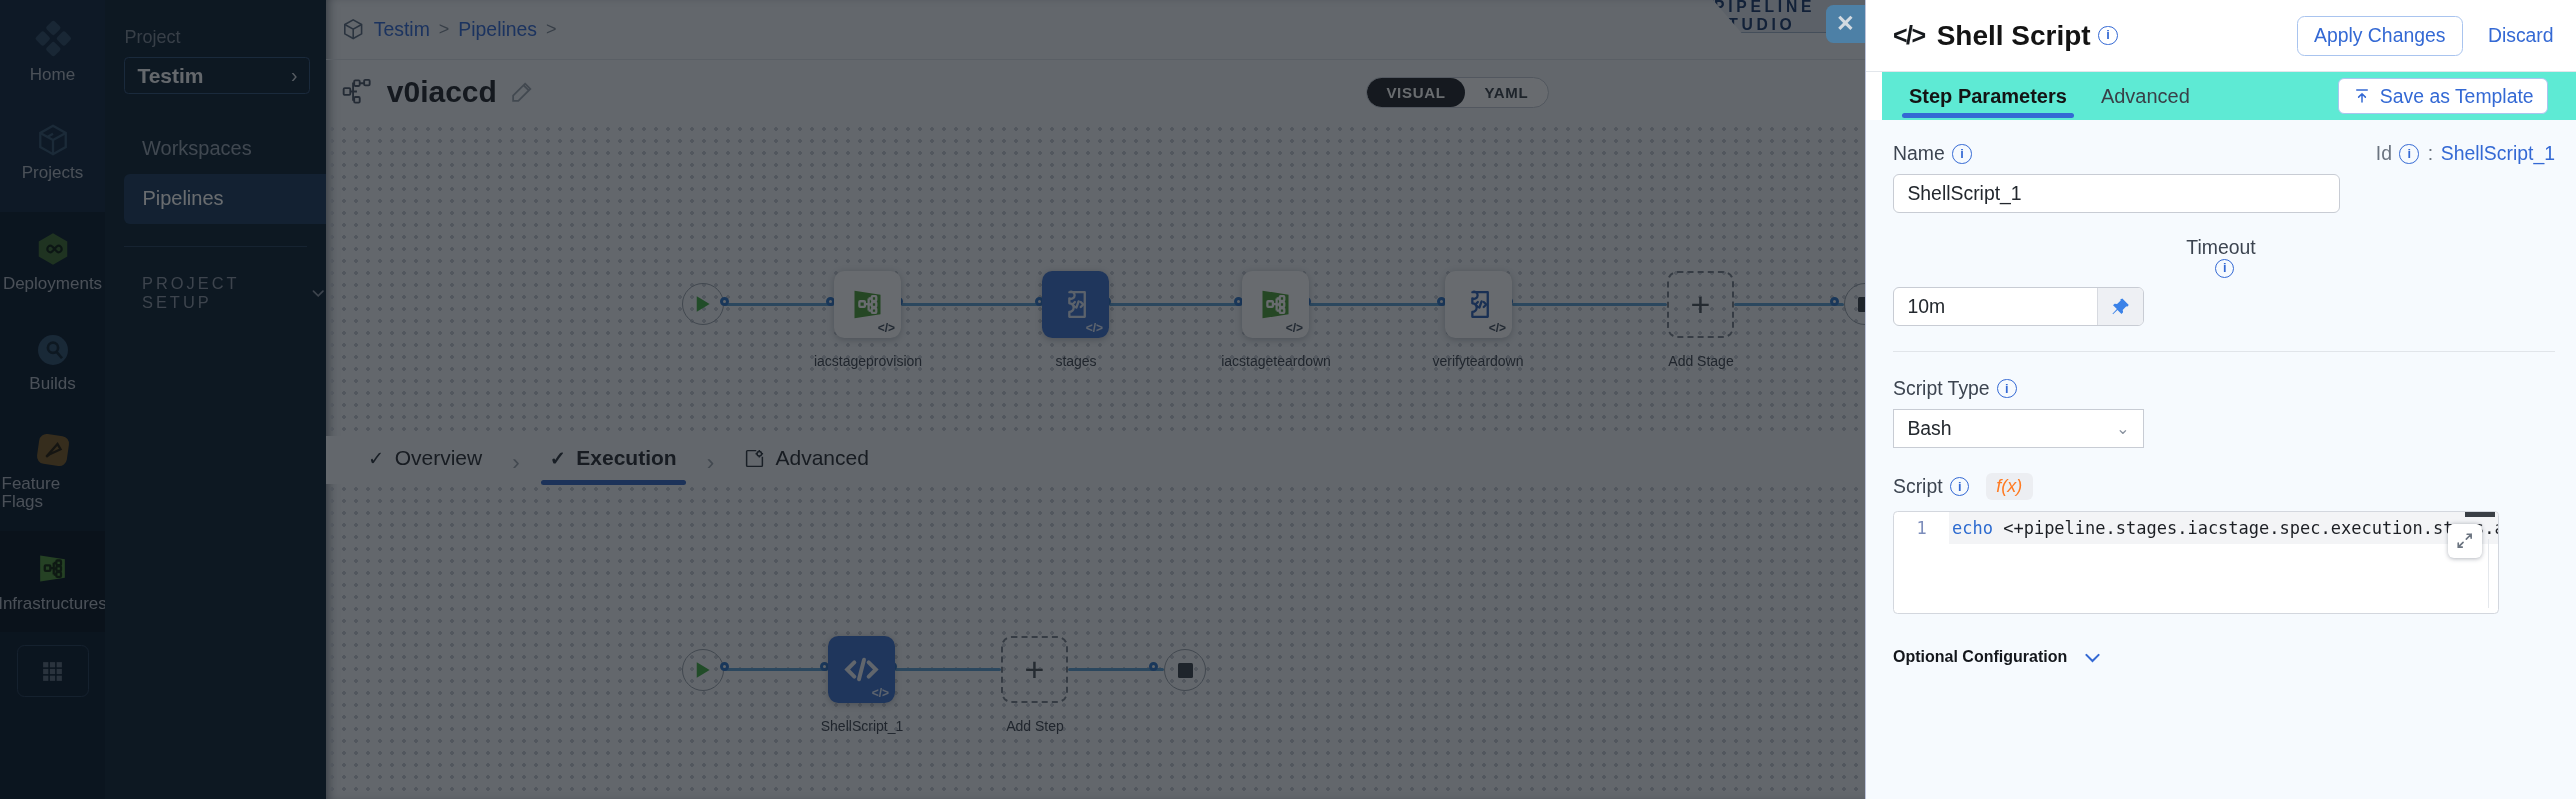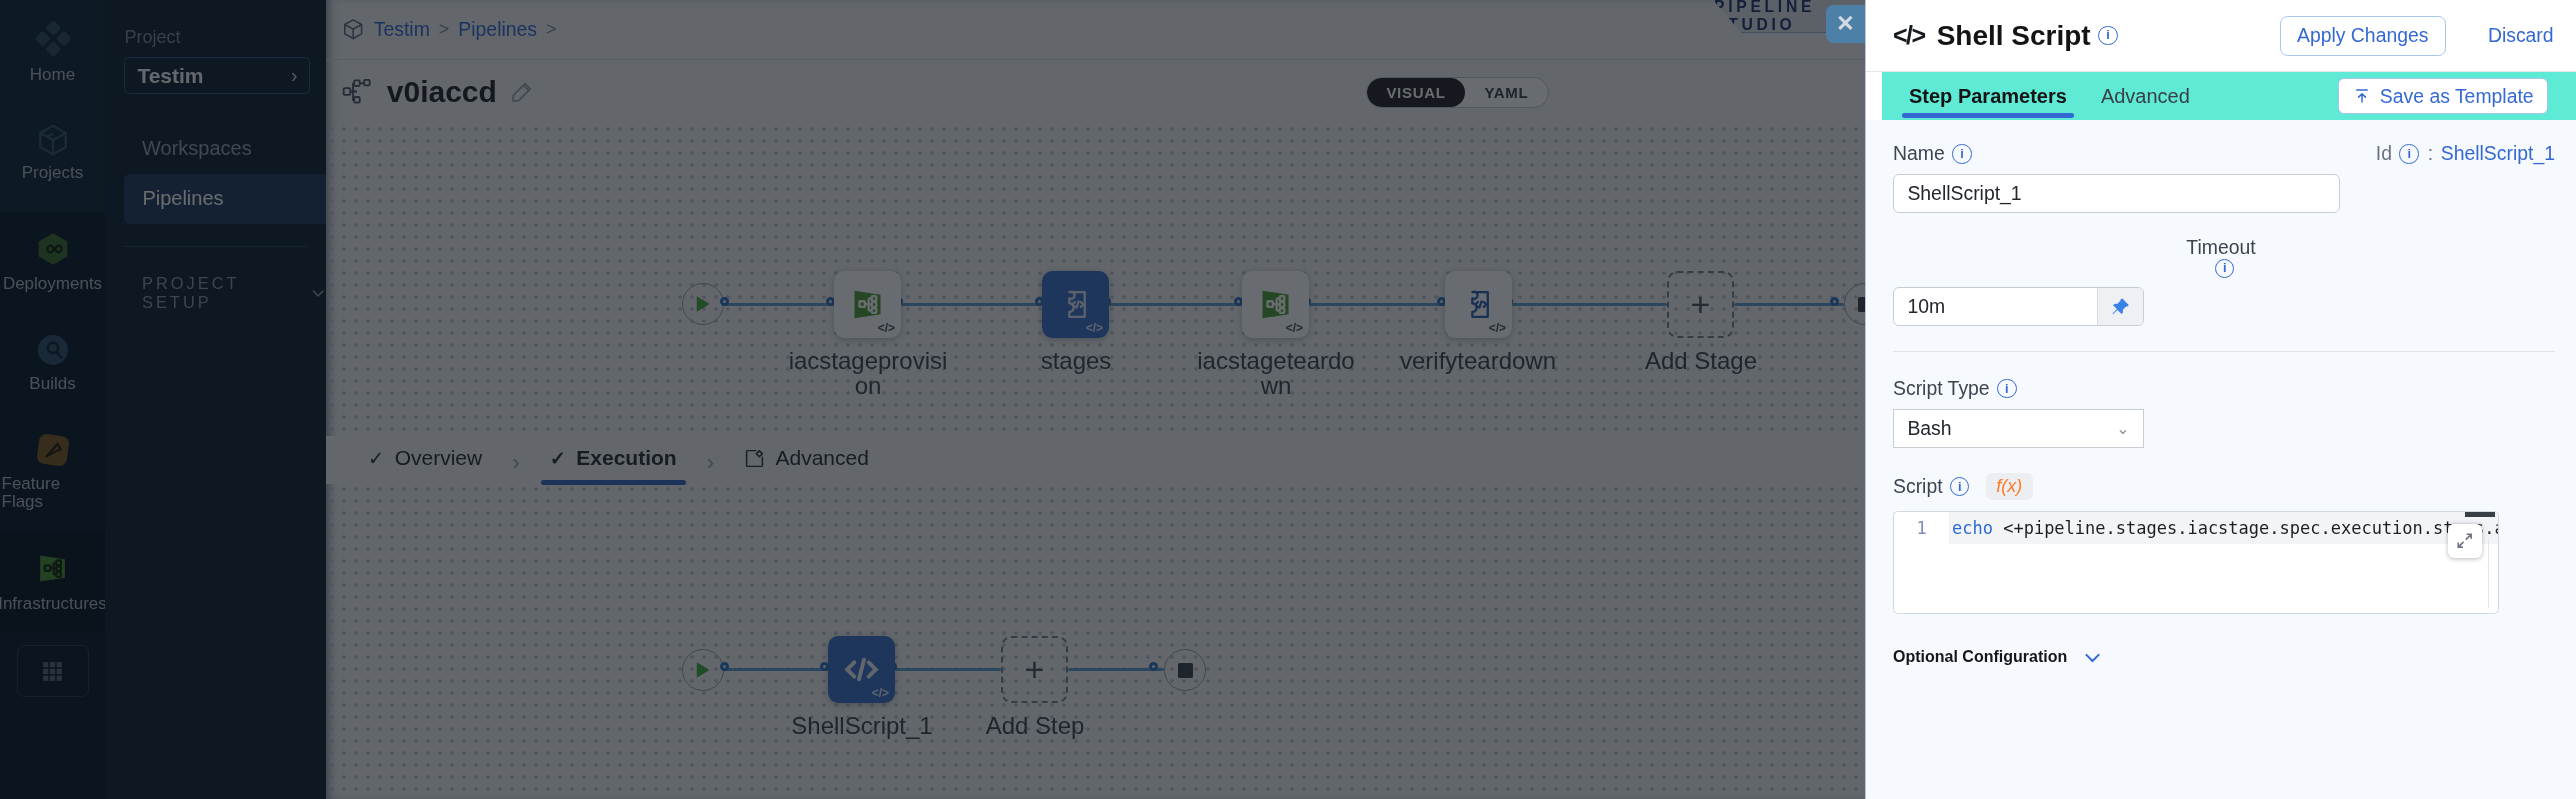--- a/index.html
+++ b/index.html
@@ -43,21 +43,21 @@
 
   
   .g-circle { position:absolute; width:42px; height:42px; border:1.5px solid #98a0ac; border-radius:50%; display:flex; align-items:center; justify-content:center; }
   .g-link { position:absolute; height:3px; background:#5d9fd3; border-radius:1.5px; }
   .g-port { position:absolute; width:9px; height:9px; border:3px solid #2f74c8; background:#eef1f6; border-radius:50%; }
   .g-card { position:absolute; width:67px; height:67px; background:#fdfdfe; border-radius:10.4px; box-shadow:0 1.5px 6px rgba(30,40,60,.25); display:flex; align-items:center; justify-content:center; cursor:pointer; }
   .g-card.blue { background:#3e71cd; }
   .g-card .mini { position:absolute; right:6px; bottom:3px; font-size:12px; font-weight:700; color:#475263; }
   .g-card.blue .mini { color:#dfe9fb; }
   .g-add { position:absolute; width:67px; height:67px; border:2.2px dashed #7a828e; border-radius:10.4px; display:flex; align-items:center; justify-content:center; color:#4c545e; font-size:34px; font-weight:300; cursor:pointer; }
-  .g-label { position:absolute; width:160px; text-align:center; font-size:24px; color:#3f4652; line-height:24.6px; overflow-wrap:anywhere; }
+  .g-label { position:absolute; width:160px; text-align:center; font-size:14px; color:#3f4652; line-height:24.6px; overflow-wrap:anywhere; }
   .stop-sq { width:15px; height:15px; background:#3c434d; border-radius:1.5px; }
 
   
   .stage-tabs { position:absolute; left:42px; top:446px; display:flex; align-items:center; gap:30px; }
   .stage-tab { display:flex; align-items:center; gap:10.4px; font-size:21px; color:#2a2f36; cursor:pointer; position:relative; padding-bottom:10.4px; }
   .stage-tab .check { color:#2e3640; font-size:19.4px; }
   .stage-tab.cur { font-weight:700; }
   .stage-tab.cur::after { content:""; position:absolute; left:-9px; right:-9px; bottom:-4.5px; height:4.5px; background:#3567c4; border-radius:3px; }
   .tab-sep { color:#9aa2ad; font-size:22.4px; }
 
@@ -68,21 +68,21 @@
   .close-btn { position:absolute; left:1826px; top:4.5px; width:39px; height:38px; background:#4d80a6; border-radius:7.5px 0 0 7.5px; display:flex; align-items:center; justify-content:center; color:#d3dae1; font-size:22.4px; font-weight:700; z-index:8; cursor:pointer; }
 
   
   .panel { position:absolute; left:1865px; top:0; width:711px; height:799px; background:#ffffff; border-left:0.7px solid #bcc3da; z-index:6; }
   .p-head { display:flex; align-items:center; height:72px; padding:0 22.4px 0 27px; border-bottom:0.7px solid #e2e6eb; }
   .p-head .code-ic { font-size:25px; font-weight:700; color:#16191d; letter-spacing:-1.5px; }
   .p-head .ttl { font-size:28px; font-weight:700; color:#141414; margin-left:12px; }
   .info { display:inline-flex; width:19.4px; height:19.4px; border:1.5px solid #3469d4; border-radius:50%; color:#3469d4; font-size:12.7px; align-items:center; justify-content:center; margin-left:7.5px; font-weight:700; cursor:pointer; }
   .p-head .spacer { flex:1; }
   .btn-outline { border:1.5px solid #a9c4ef; color:#3469d4; background:#fff; font-size:19.4px; border-radius:7.5px; padding:7.5px 16.4px; cursor:pointer; white-space:nowrap; font-family:inherit; }
-  .link-btn { color:#3469d4; font-size:19.4px; margin-left:42px; cursor:pointer; white-space:nowrap; }
+  .link-btn { color:#3469d4; font-size:19.4px; margin-left:25px; cursor:pointer; white-space:nowrap; }
 
   .p-tabs { display:flex; align-items:center; height:48px; padding:0 28px 0 27px; position:relative; background:#5eead4;margin-left:16px; }
   .p-tab { font-size:20px; color:#394048; margin-right:34px; cursor:pointer; position:relative; padding:10.4px 0; }
   .p-tab.cur { font-weight:700; color:#141414; }
   .p-tab.cur::after { content:""; position:absolute; left:-7.5px; right:-7.5px; bottom:0; height:5.2px; background:#3469d4; border-radius:3.7px; }
   .p-tabs .spacer { flex:1; }
   .tmpl-btn { display:flex; align-items:center; gap:9px; border:1.5px solid #a9c4ef; color:#3469d4; font-size:19.4px; border-radius:6px; padding:5.2px 13.4px; cursor:pointer; background:#fff; }
 
   .p-body { position:relative; background:#f6fafe; height:680px; padding:22.4px 27px; }
   .f-label { display:flex; align-items:center; font-size:19.4px; color:#3c4450; }

